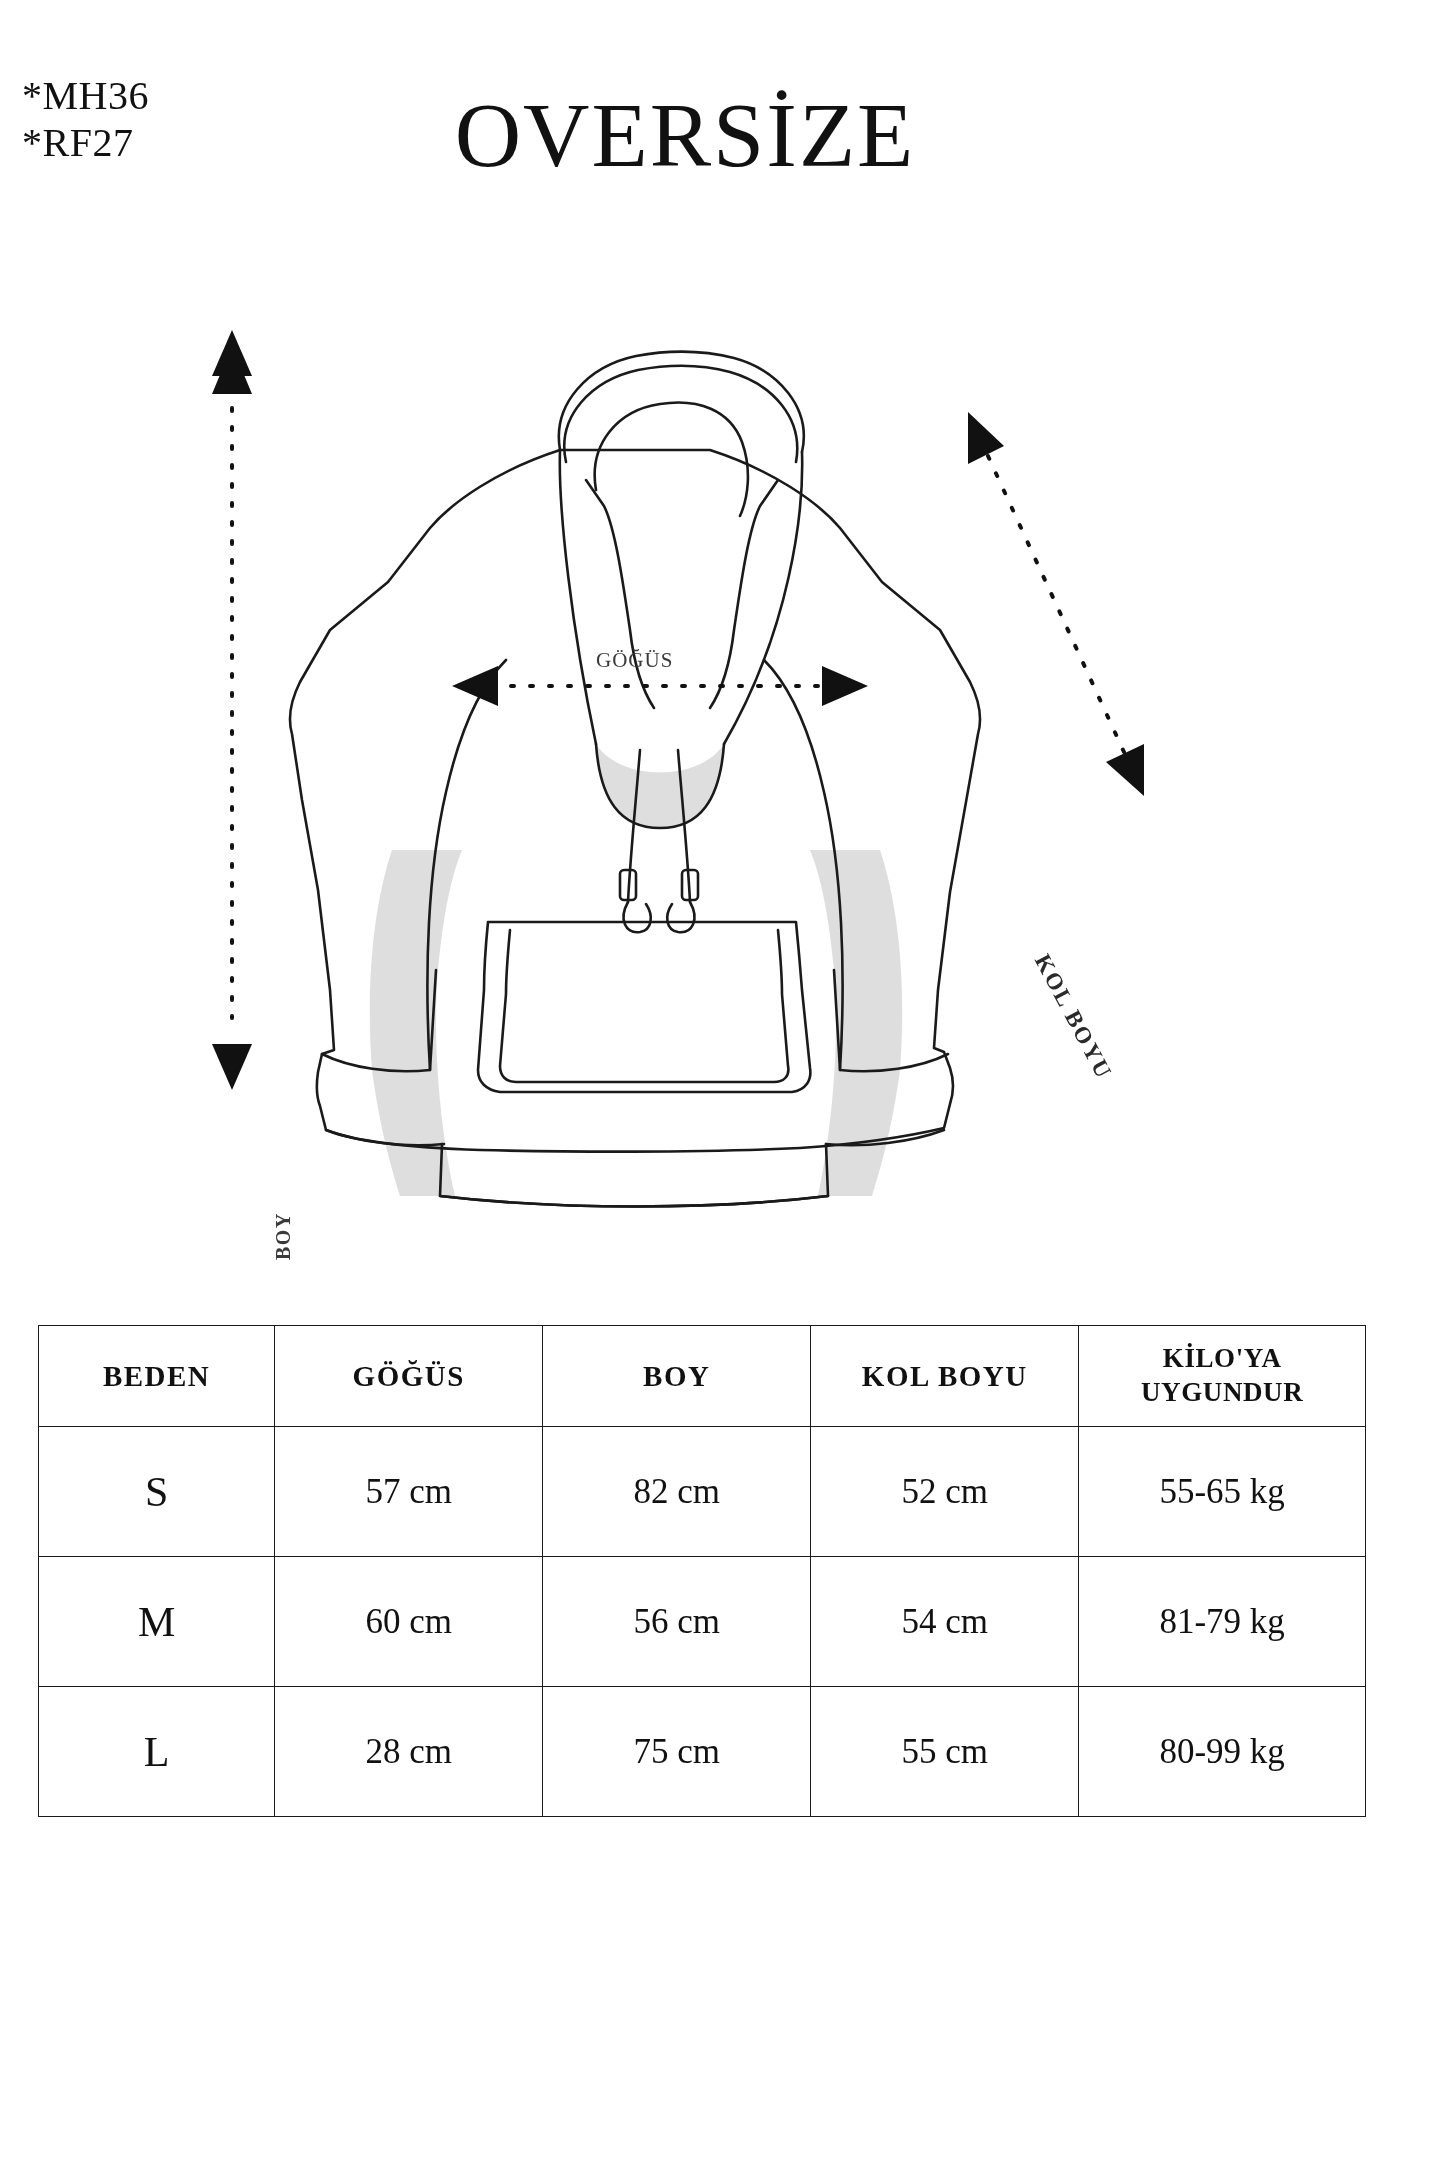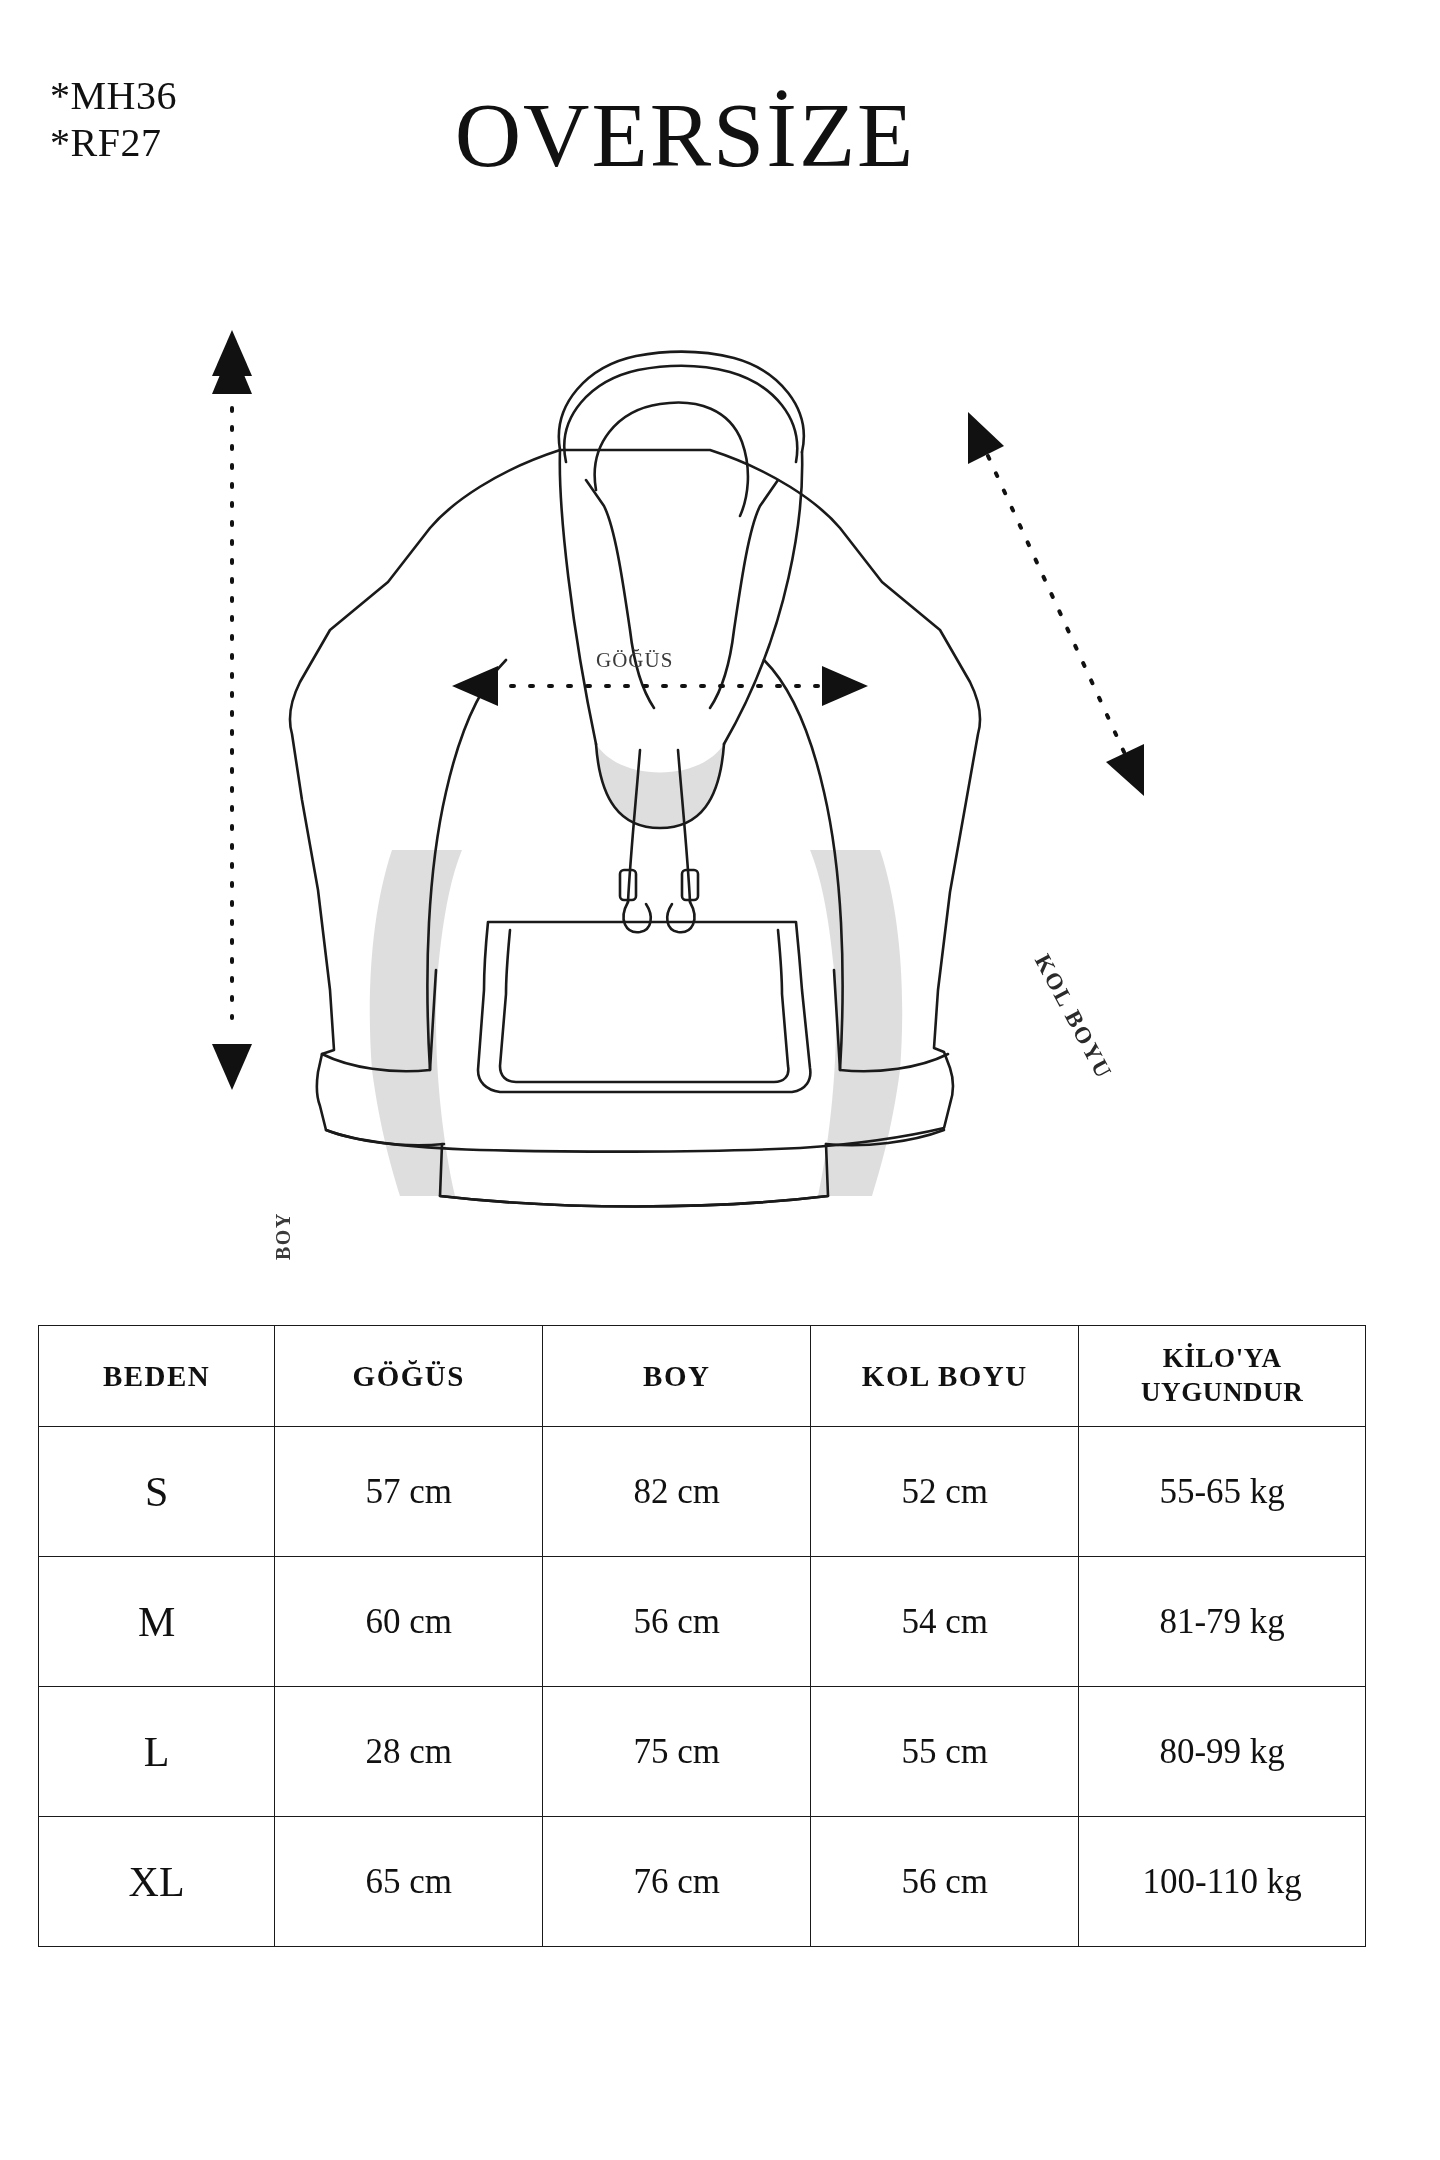--- a/index.html
+++ b/index.html
@@ -27,21 +27,20 @@
   .codes {
     position: absolute;
     left: 22px;
     top: 72px;
     font-family: "Liberation Serif", serif;
     font-size: 40px;
     line-height: 1.18;
     letter-spacing: 0.5px;
     color: #111;
     white-space: pre;
-    margin-left: 28px;
   }
   .title {
     position: absolute;
     left: 0;
     right: 0;
     top: 82px;
     text-align: center;
     font-family: "Liberation Serif", serif;
     font-size: 92px;
     letter-spacing: 2px;
@@ -276,25 +275,18 @@
           <td>54 cm</td>
           <td>81-79 kg</td>
         </tr>
         <tr>
           <td class="size-col">L</td>
           <td>28 cm</td>
           <td>75 cm</td>
           <td>55 cm</td>
           <td>80-99 kg</td>
         </tr>
-        <tr>
-          <td class="size-col">XL</td>
-          <td>65 cm</td>
-          <td>76 cm</td>
-          <td>56 cm</td>
-          <td>100-110 kg</td>
-        </tr>
       </tbody>
     </table>
   </div>
 
 
 </div>
 
 </body></html>

